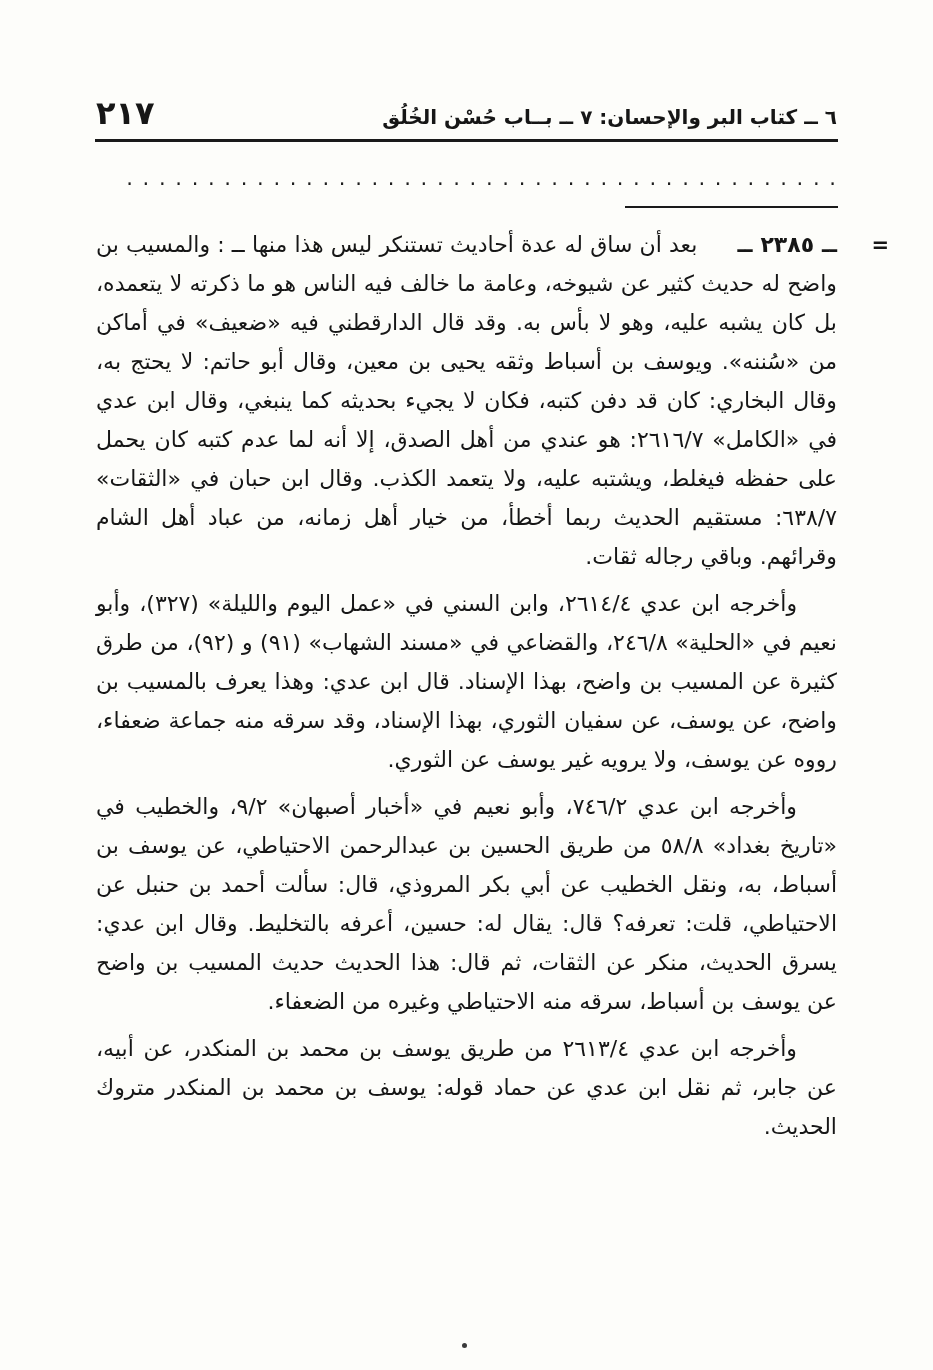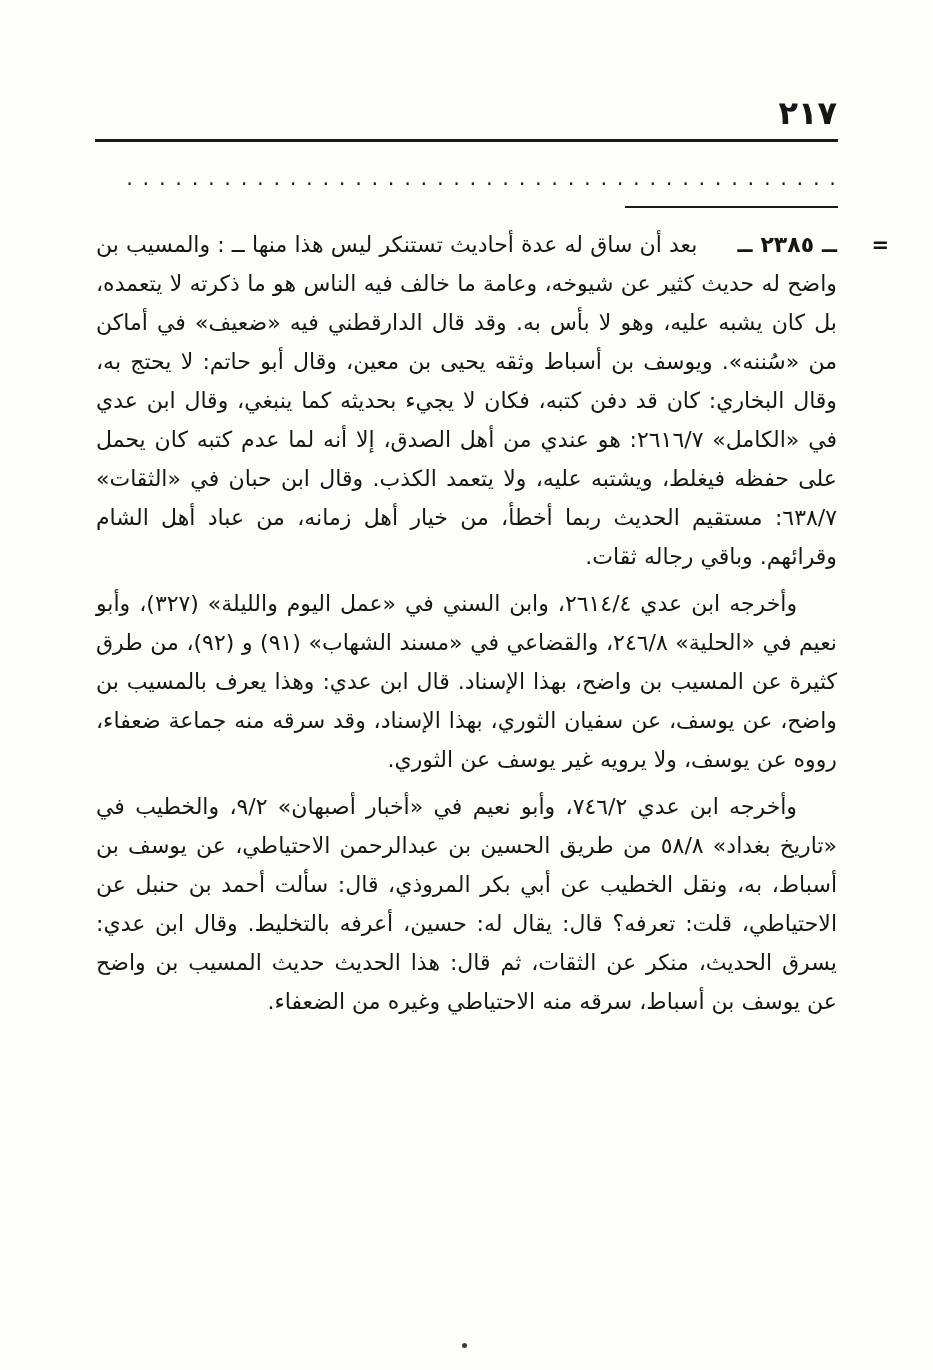--- a/index.html
+++ b/index.html
@@ -106,20 +106,21 @@
     border-radius: 50%;
     background: #3a3a3a;
   }
 </style>
 </head>
 <body>
 
 <div class="page">
 
   <div class="header">
+    <div class="header-title">٦ ــ كتاب البر والإحسان: ٧ ــ بــاب حُسْن الخُلُق</div>
     <div class="page-number">٢١٧</div>
   </div>
 
   <div class="top-rule"></div>
 
   <div class="dots-row">. . . . . . . . . . . . . . . . . . . . . . . . . . . . . . . . . . . . . . . . . . . . . . . . . .</div>
 
   <div class="footnote-rule"></div>
 
   <div class="footnote-body">
@@ -131,19 +132,22 @@
     </div>
 
     <div class="para indent">
       <span>وأخرجه ابن عدي ٢٦١٤/٤، وابن السني في «عمل اليوم والليلة» (٣٢٧)، وأبو نعيم في «الحلية» ٢٤٦/٨، والقضاعي في «مسند الشهاب» (٩١) و (٩٢)، من طرق كثيرة عن المسيب بن واضح، بهذا الإسناد. قال ابن عدي: وهذا يعرف بالمسيب بن واضح، عن يوسف، عن سفيان الثوري، بهذا الإسناد، وقد سرقه منه جماعة ضعفاء، رووه عن يوسف، ولا يرويه غير يوسف عن الثوري.</span>
     </div>
 
     <div class="para indent">
       <span>وأخرجه ابن عدي ٧٤٦/٢، وأبو نعيم في «أخبار أصبهان» ٩/٢، والخطيب في «تاريخ بغداد» ٥٨/٨ من طريق الحسين بن عبدالرحمن الاحتياطي، عن يوسف بن أسباط، به، ونقل الخطيب عن أبي بكر المروذي، قال: سألت أحمد بن حنبل عن الاحتياطي، قلت: تعرفه؟ قال: يقال له: حسين، أعرفه بالتخليط. وقال ابن عدي: يسرق الحديث، منكر عن الثقات، ثم قال: هذا الحديث حديث المسيب بن واضح عن يوسف بن أسباط، سرقه منه الاحتياطي وغيره من الضعفاء.</span>
     </div>
 
+    <div class="para indent">
+      <span>وأخرجه ابن عدي ٢٦١٣/٤ من طريق يوسف بن محمد بن المنكدر، عن أبيه، عن جابر، ثم نقل ابن عدي عن حماد قوله: يوسف بن محمد بن المنكدر متروك الحديث.</span>
+    </div>
 
 
   </div>
 
   <div class="catchword-dot"></div>
 
 </div>
 
 </body></html>

